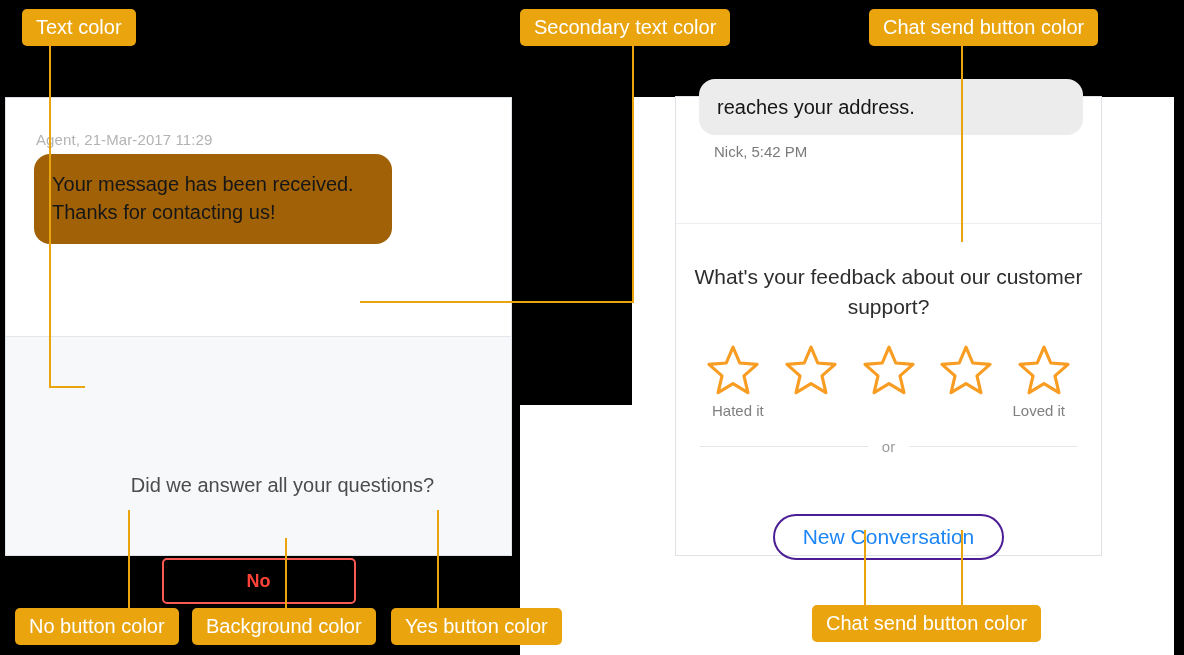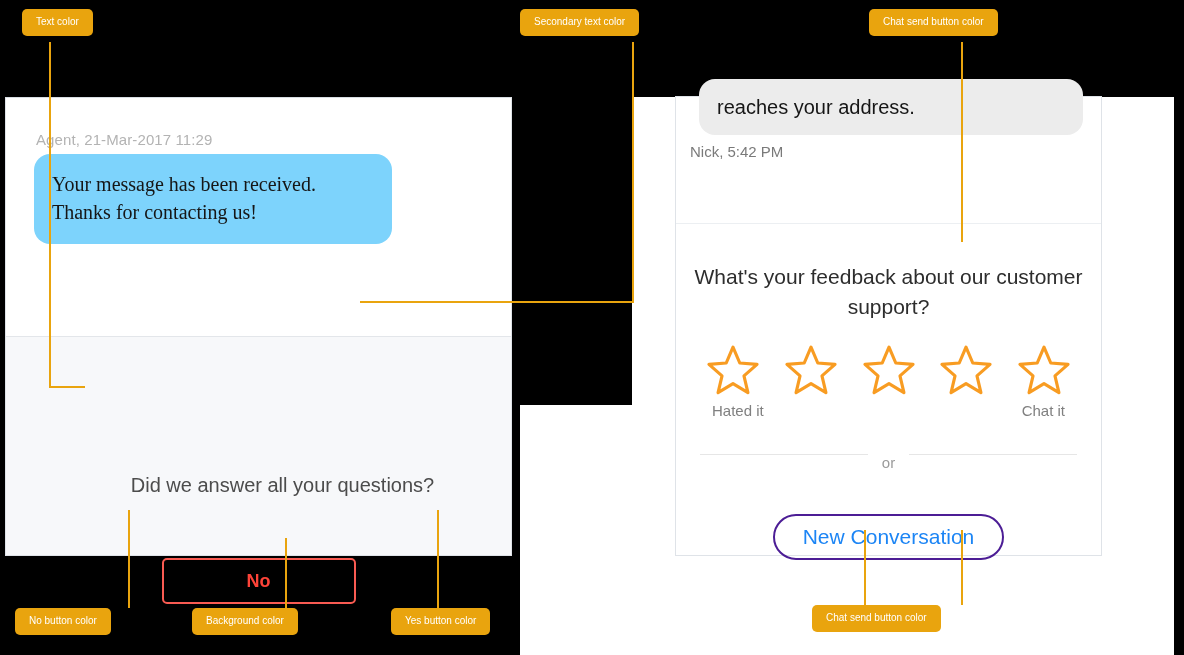--- a/index.html
+++ b/index.html
@@ -27,24 +27,24 @@
     border-top-color:#d8dde3;
   }
   .convo-area { position: relative; height: 235px; }
   .msg-meta {
     position: absolute; left: 30px; top: 33px;
     font-size: 15px; color: #b3b3b3; letter-spacing: .1px;
   }
   .bubble {
     position: absolute; left: 28px; top: 56px;
     width: 358px;
-    background: #7dd3fc;
+    background: #a16207;
     border-radius: 16px;
     padding: 16px 18px 18px 18px;
-    font-size: 20px; line-height: 28px; color: #161616; font-family: Liberation Serif, serif;
+    font-size: 20px; line-height: 28px; color: #161616;
   }
   .bubble::after {
     content:""; position:absolute; left:-4px; bottom:0;
     width: 22px; height: 22px; background:#ececec;
     border-bottom-right-radius: 14px;
     z-index:-1;
   }
   .thanks-line {
     position: absolute; left: 0; right: 0; top: 292px;
     text-align: center; font-size: 15px; color: #6d6d6d;
@@ -90,21 +90,21 @@
     background: #ececec;
     border-radius: 16px;
     padding: 14px 18px 14px 18px;
     font-size: 20px; line-height: 28px; color: #161616;
   }
   .r-bubble::after {
     content:""; position:absolute; left:-4px; bottom:0;
     width: 22px; height: 22px; background:#ececec;
     border-bottom-right-radius: 14px; z-index:-1;
   }
-  .r-meta { position: absolute; left: 14px; top: 46px; font-size: 15px; color: #7a7a7a; }
+  .r-meta { position: absolute; left: 38px; top: 46px; font-size: 15px; color: #7a7a7a; }
 
   .r-survey { position: relative; height: 331px; }
   .fb-q {
     position: absolute; left: 0; right: 0; top: 38px;
     text-align: center; font-size: 21px; line-height: 30px; color: #2d2d2d;
   }
   .stars {
     position: absolute; left: 28px; right: 28px; top: 118px;
     display: flex; justify-content: space-between; align-items: flex-start;
   }
@@ -112,35 +112,35 @@
   .star-labels {
     position: absolute; left: 36px; right: 36px; top: 178px;
     display: flex; justify-content: space-between;
     font-size: 15px; color: #808080;
   }
   .or-row {
     position: absolute; left: 24px; right: 24px; top: 214px;
     display: flex; align-items: center; gap: 14px;
   }
   .or-rule { flex: 1; height: 1px; background: #e6e6e6; }
-  .or-txt { font-size: 15px; color: #9b9b9b; margin-top: 16px; }
+  .or-txt { font-size: 15px; color: #9b9b9b; }
   .newconv-wrap { position: absolute; left: 0; right: 0; top: 262px; display:flex; justify-content:center; }
   .newconv {
     border: 2px solid #4c1d95; border-radius: 24px;
     padding: 9px 28px; font-size: 21px; color: #1c85f5;
     background: transparent; cursor: pointer; margin-top: 28px;
   }
 
   
   .tag {
     position: absolute;
     background: #e9a40e;
     color: #ffffff;
     border-radius: 5px;
-    font-size: 10px;
+    font-size: 20px;
     padding: 8px 14px 9px 14px;
     white-space: nowrap;
     line-height: 1;
   }
   
   .ln { position: absolute; background: #e9a40e; }
   .lnv { width: 2px; }
   .lnh { height: 2px; }
 </style>
 </head>
@@ -193,21 +193,21 @@
         <svg class="star" viewBox="0 0 24 24">
           <polygon points="12,2.2 14.9,9.0 22.3,9.6 16.7,14.5 18.4,21.7 12,17.8 5.6,21.7 7.3,14.5 1.7,9.6 9.1,9.0" fill="none" stroke="#f89c22" stroke-width="1.35" stroke-linejoin="round"></polygon>
         </svg>
         <svg class="star" viewBox="0 0 24 24">
           <polygon points="12,2.2 14.9,9.0 22.3,9.6 16.7,14.5 18.4,21.7 12,17.8 5.6,21.7 7.3,14.5 1.7,9.6 9.1,9.0" fill="none" stroke="#f89c22" stroke-width="1.35" stroke-linejoin="round"></polygon>
         </svg>
       </div>
 
       <div class="star-labels">
         <span>Hated it</span>
-        <span>Chat it</span>
+        <span>Loved it</span>
       </div>
 
       <div class="or-row">
         <span class="or-rule"></span>
         <span class="or-txt">or</span>
         <span class="or-rule"></span>
       </div>
 
       <div class="newconv-wrap">
         <div class="newconv">New Conversation</div>

